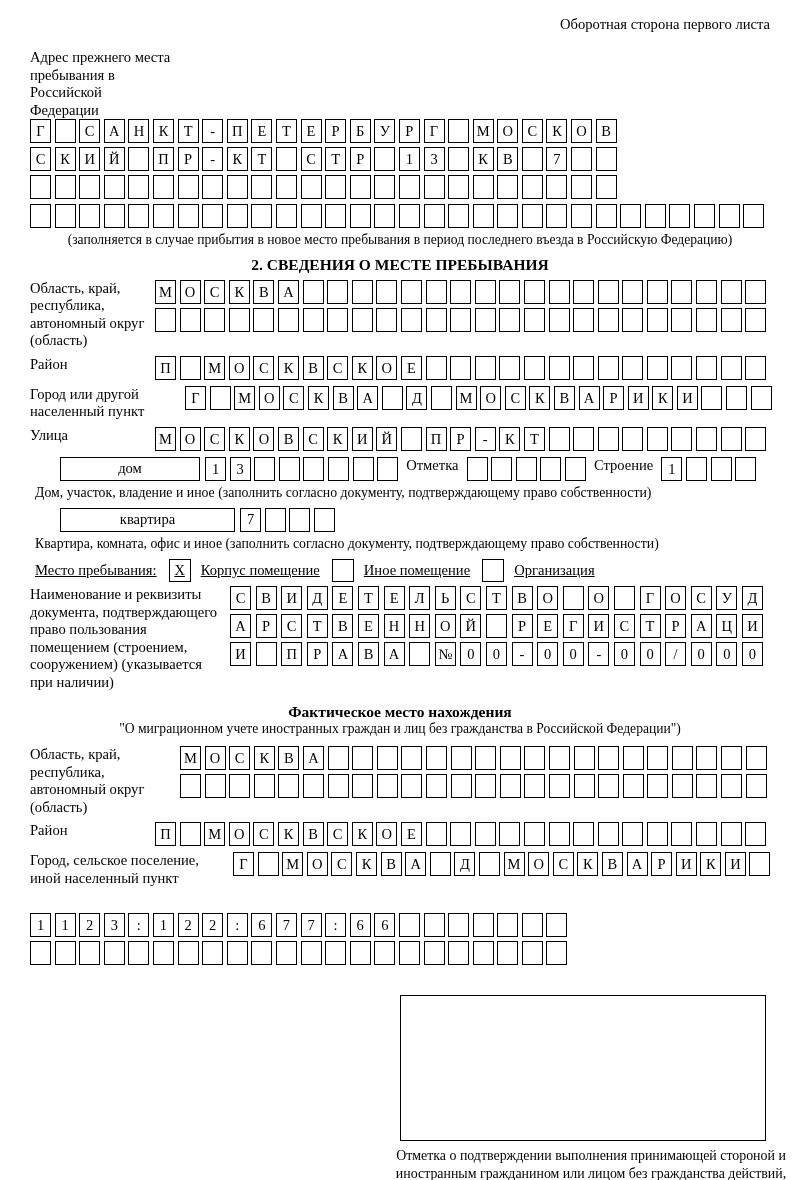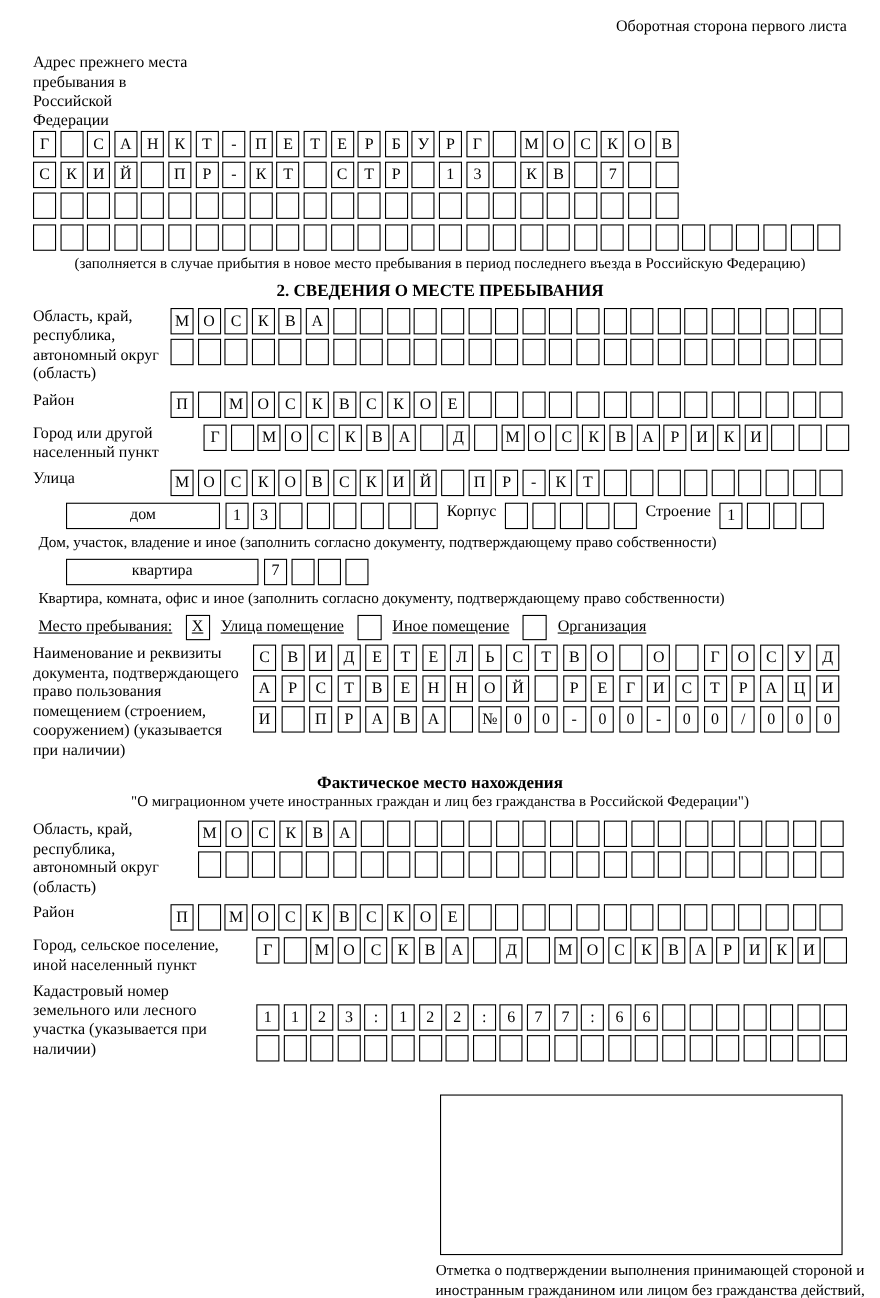--- a/index.html
+++ b/index.html
@@ -324,21 +324,21 @@
     <div class="boxrow ml5">
         <span class="box">1</span>
         <span class="box">3</span>
         <span class="box"></span>
         <span class="box"></span>
         <span class="box"></span>
         <span class="box"></span>
         <span class="box"></span>
         <span class="box"></span>
       </div>
-    <div class="inline-label">Корпус</div>
+    <div class="inline-label">Отметка</div>
     <div class="boxrow">
         <span class="box"></span>
         <span class="box"></span>
         <span class="box"></span>
         <span class="box"></span>
         <span class="box"></span>
       </div>
     <div class="inline-label">Строение</div>
     <div class="boxrow">
         <span class="box">1</span>
@@ -357,21 +357,21 @@
         <span class="box"></span>
         <span class="box"></span>
       </div>
   </div>
   <div class="caption">Квартира, комната, офис и иное (заполнить согласно документу, подтверждающему право собственности)</div>
 
   <div class="stayline">
     <span>Место пребывания:</span>
     <span class="opt">
       <span class="cbox">X</span>
-      <span>Улица помещение</span>
+      <span>Корпус помещение</span>
     </span>
     <span class="opt opt2">
       <span class="cbox"></span>
       <span>Иное помещение</span>
     </span>
     <span class="opt opt2">
       <span class="cbox"></span>
       <span>Организация</span>
     </span>
   </div>
@@ -565,21 +565,20 @@
         <span class="box">А</span>
         <span class="box">Р</span>
         <span class="box">И</span>
         <span class="box">К</span>
         <span class="box">И</span>
         <span class="box"></span>
       </div>
   </div>
 
   <div class="field">
-    <div class="label w203">Кадастровый номер земельного или лесного участка (указывается при наличии)</div>
     <div class="rows" style="margin-top:20px;">
       <div class="boxrow">
           <span class="box">1</span>
           <span class="box">1</span>
           <span class="box">2</span>
           <span class="box">3</span>
           <span class="box">:</span>
           <span class="box">1</span>
           <span class="box">2</span>
           <span class="box">2</span>

